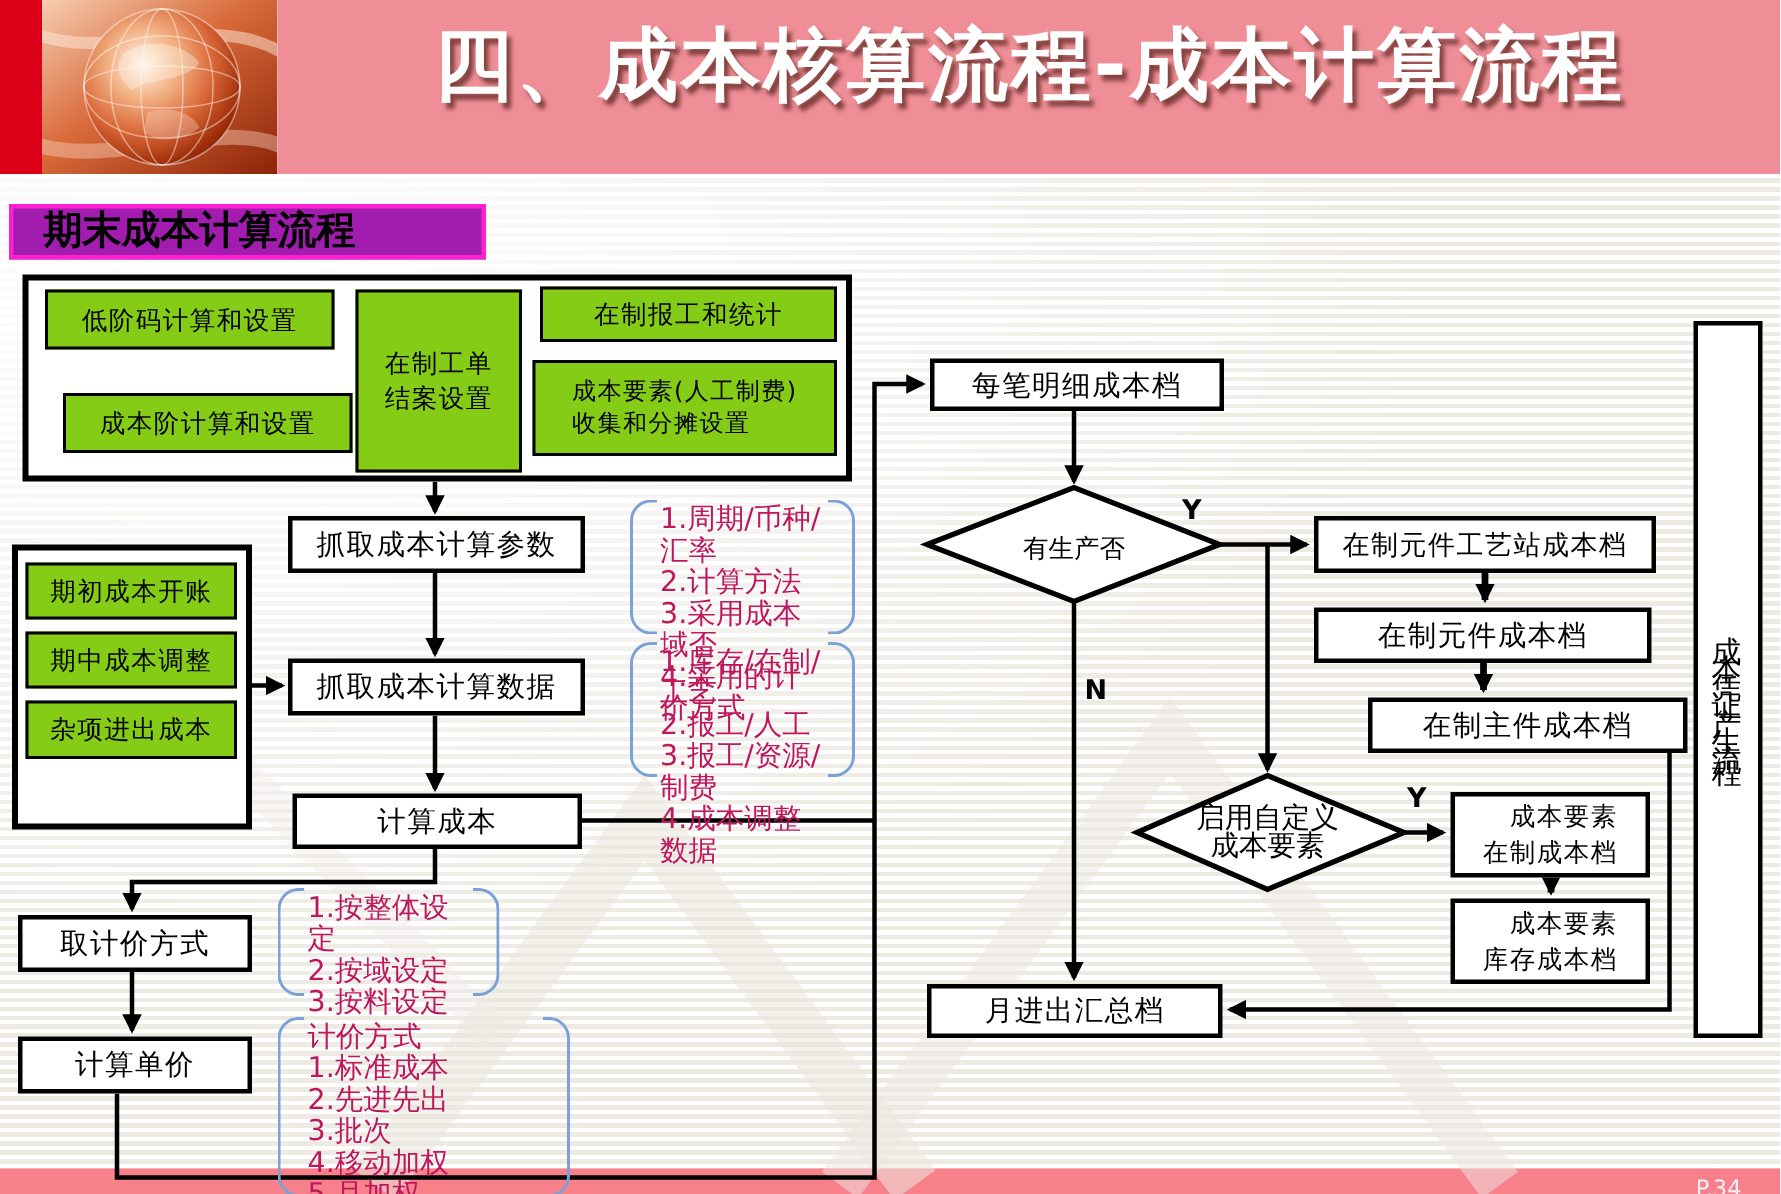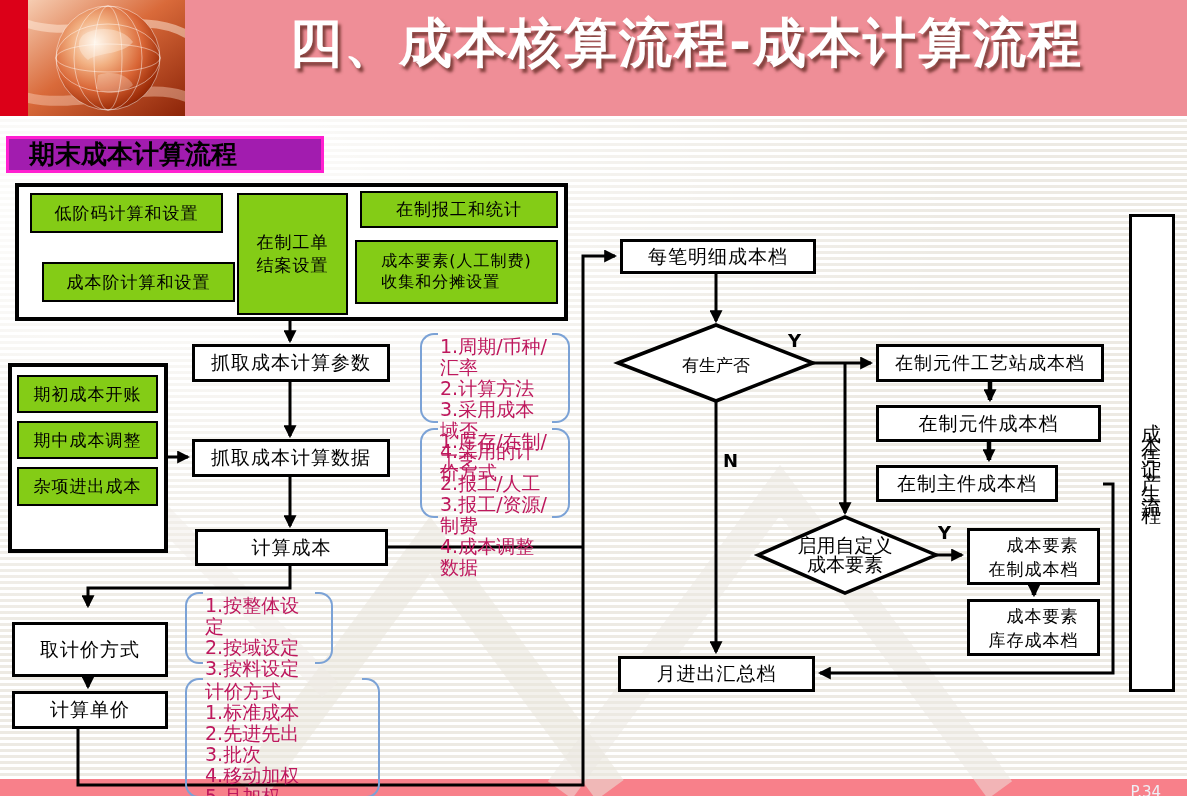--- a/index.html
+++ b/index.html
@@ -148,21 +148,21 @@
 收集和分摊设置</div>
 
   <div class="abs groupbox" style="left:8px;top:363px;width:160px;height:190px;"></div>
   <div class="abs graybox" style="left:17px;top:375px;width:141px;height:38px;">期初成本开账</div>
   <div class="abs graybox" style="left:17px;top:467px;width:141px;height:39px;">杂项进出成本</div>
   <div class="abs graybox" style="left:17px;top:421px;width:141px;height:38px;">期中成本调整</div>
 
   <div class="abs blackbox" style="left:192px;top:344px;width:198px;height:38px;">抓取成本计算参数</div>
   <div class="abs blackbox" style="left:192px;top:439px;width:198px;height:38px;">抓取成本计算数据</div>
   <div class="abs blackbox" style="left:195px;top:529px;width:193px;height:37px;">计算成本</div>
-  <div class="abs blackbox" style="left:12px;top:610px;width:156px;height:55px;margin-top:12px;">取计价方式</div>
+  <div class="abs blackbox" style="left:12px;top:610px;width:156px;height:38px;">取计价方式</div>
   <div class="abs blackbox" style="left:12px;top:691px;width:156px;height:38px;">计算单价</div>
 
   <div class="callout" style="left:420px;top:333px;width:150px;height:90px;">
     <div class="bl"></div>
     <div class="br"></div>
     <div class="ctext prewrap">1.周期/币种/汇率
 2.计算方法
 3.采用成本域否
 4.采用的计价方式</div>
   </div>
@@ -189,21 +189,21 @@
 2.先进先出
 3.批次
 4.移动加权
 5.月加权</div>
   </div>
 
   <div class="abs blackbox" style="left:620px;top:239px;width:196px;height:35px;">每笔明细成本档</div>
   <div class="dmdtext" style="left:656px;top:354px;width:120px;font-size:17px;">有生产否</div>
   <div class="abs blackbox" style="left:876px;top:344px;width:228px;height:38px;font-size:18px;">在制元件工艺站成本档</div>
   <div class="abs blackbox" style="left:876px;top:405px;width:225px;height:37px;">在制元件成本档</div>
-  <div class="abs blackbox" style="left:876px;top:465px;width:182px;height:37px;">在制主件成本档</div>
+  <div class="abs blackbox" style="left:912px;top:465px;width:213px;height:37px;">在制主件成本档</div>
   <div class="dmdtext prewrap" style="left:775px;top:536px;width:140px;font-size:19px;line-height:19px;">启用自定义
 成本要素</div>
   <div class="abs blackbox prewrap" style="left:967px;top:528px;width:133px;height:57px;font-size:17px;line-height:24px;">成本要素
 在制成本档</div>
   <div class="abs blackbox prewrap" style="left:967px;top:599px;width:133px;height:57px;font-size:17px;line-height:24px;">成本要素
 库存成本档</div>
   <div class="abs blackbox" style="left:618px;top:656px;width:197px;height:36px;">月进出汇总档</div>
 
   <div class="abs" id="side-process-box" style="left:1129px;top:214px;width:46px;height:478px;">
     <div id="side-process-label">成本凭证产生流程</div>

